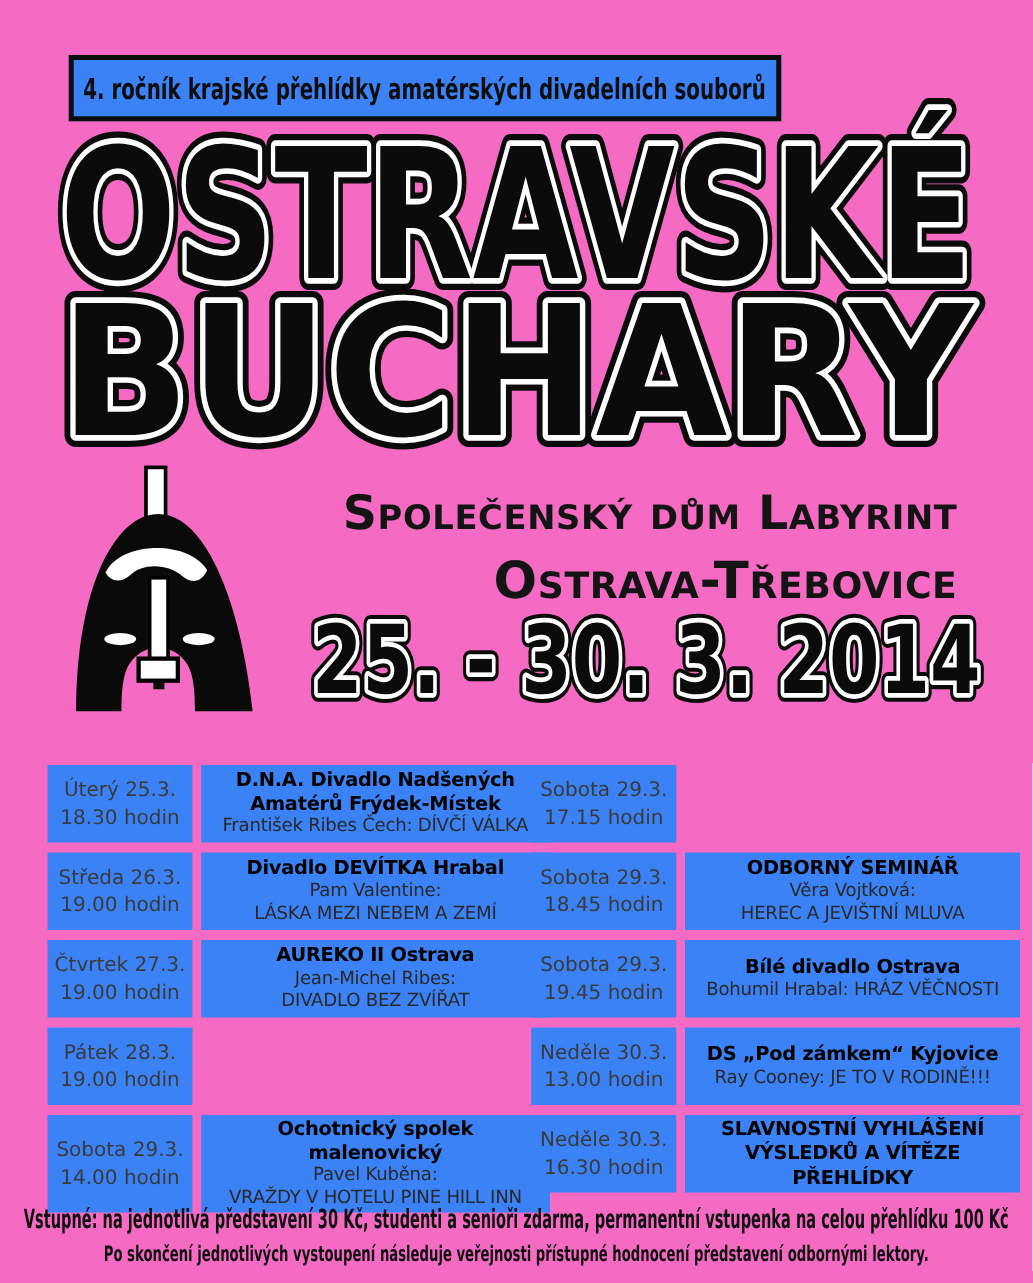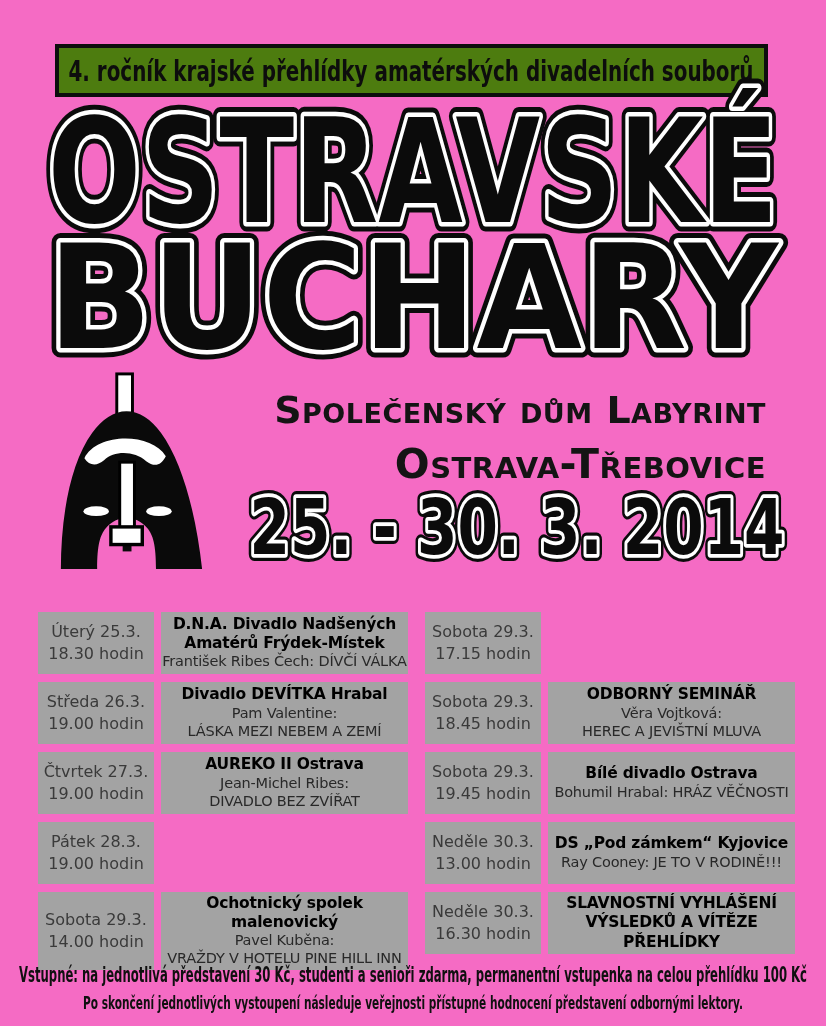--- a/index.html
+++ b/index.html
@@ -4,22 +4,22 @@
 <style>
   html,body{margin:0;padding:0;background:#ffffff;}
   .poster{
     position:relative;width:826px;height:1026px;overflow:hidden;
     background:#F56BC4;
     font-family:"DejaVu Sans","Liberation Sans",sans-serif;
     color:#111;
   }
   
   .banner{
-    position:absolute;left:55px;top:44px;width:713px;height:53px;
-    background:#4d7c0f;border:4px solid #0d0d0d;box-sizing:border-box;
+    position:absolute;left:55px;top:44px;width:570px;height:53px;
+    background:#3b82f6;border:4px solid #0d0d0d;box-sizing:border-box;
     z-index:1;
   }
   .banner svg{display:block;width:100%;height:100%;overflow:visible;}
   .banner text{font-family:"DejaVu Sans","Liberation Sans",sans-serif;font-weight:bold;fill:#0d0d0d;}
   
   .title-svg{position:absolute;left:0;width:826px;height:150px;overflow:visible;z-index:2;}
   #title1{top:90px;}
   #title2{top:218px;}
   .title-svg text, .dates-svg text, .footer-svg text{
     font-family:"DejaVu Sans","Liberation Sans",sans-serif;font-weight:bold;
@@ -40,25 +40,25 @@
   .d-outer{fill:#0b0b0b;stroke:#0b0b0b;stroke-width:14px;paint-order:stroke;stroke-linejoin:round;}
   .d-inner{fill:#0b0b0b;stroke:#ffffff;stroke-width:7.5px;paint-order:stroke;stroke-linejoin:round;}
   
   .schedule{
     position:absolute;left:38px;top:612px;width:757px;
     display:grid;grid-template-columns:370px 370px;column-gap:17px;
   }
   .col{display:grid;grid-auto-rows:62px;row-gap:8px;}
   .row{display:grid;grid-template-columns:116px 1fr;column-gap:7px;}
   .time,.desc{
-    background:#a3a3a3;display:flex;flex-direction:column;
+    background:#3b82f6;display:flex;flex-direction:column;
     align-items:center;justify-content:center;text-align:center;
   }
   .time{font-size:16px;color:#3a3a3a;line-height:1.4;}
-  .desc{line-height:1.24;padding:2px 1px;}
+  .desc{line-height:1.24;padding:2px 17px;}
   .dtitle{font-weight:bold;font-size:15.5px;color:#000;letter-spacing:-0.2px;}
   .dsub{font-size:14.5px;color:#282828;letter-spacing:-0.2px;white-space:nowrap;}
   .compact .dsub{font-size:14px;transform:scaleX(0.74);transform-origin:center;}
   
   .footer-svg{position:absolute;left:0;top:956px;width:826px;height:66px;overflow:visible;}
   .f1{fill:#101010;}
   .f2{fill:#101010;}
 </style>
 </head>
 <body>

